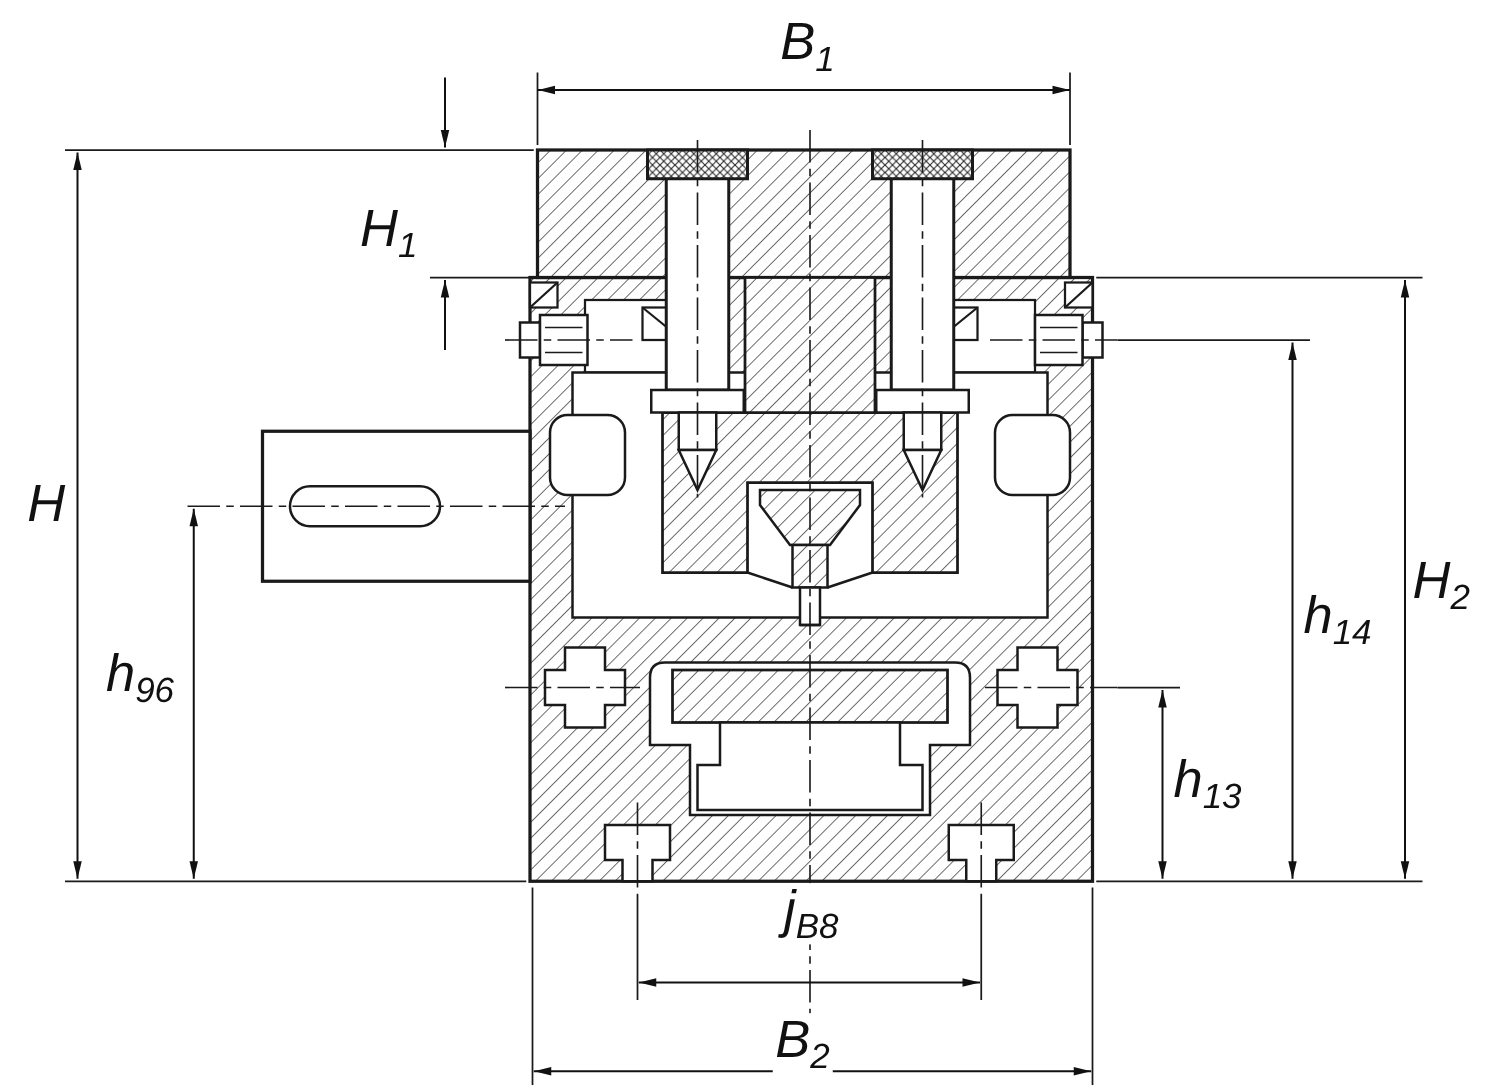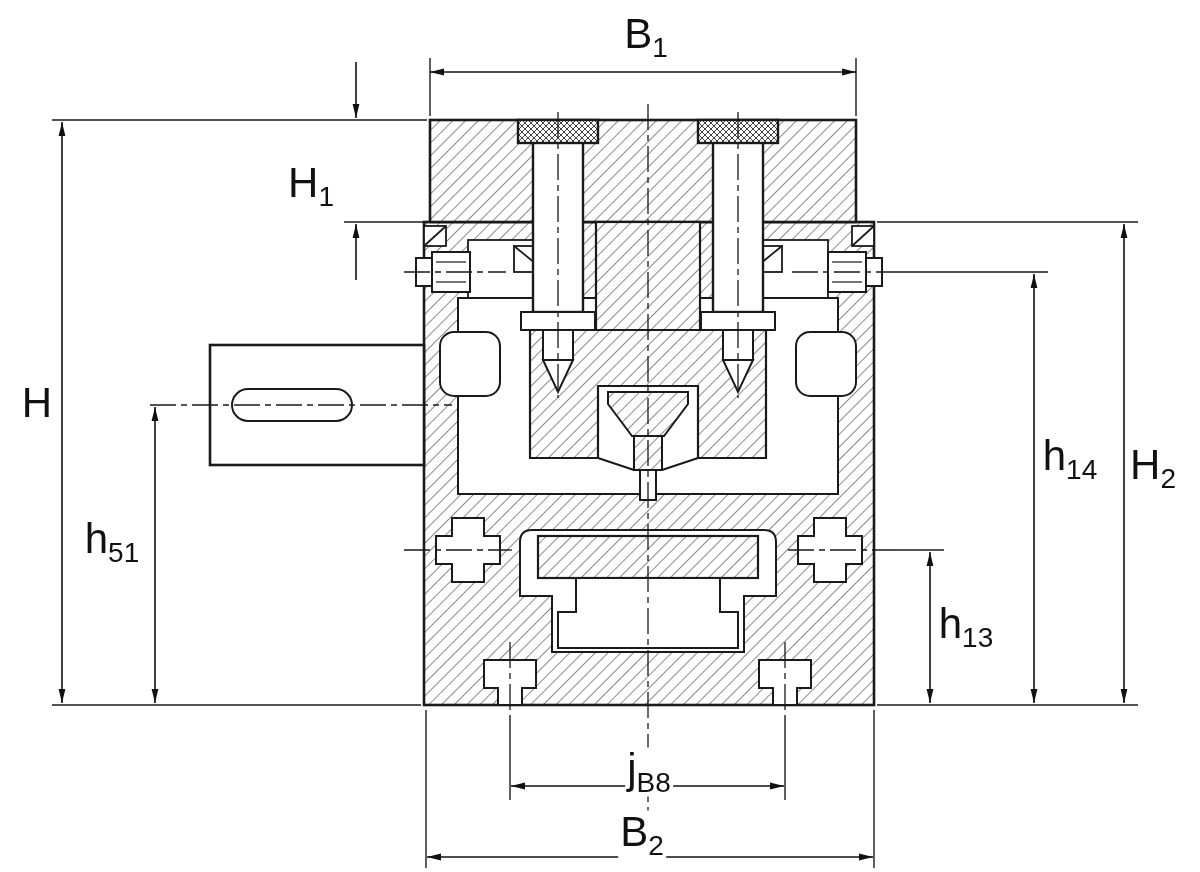--- a/index.html
+++ b/index.html
@@ -1,30 +1,30 @@
 <!DOCTYPE html>
 <html><head>
 <meta charset="utf-8">
 <style>
   html,body{margin:0;padding:0;background:#fff;}
   #stage{position:relative;width:1188px;height:872px;background:#fff;overflow:hidden;
-         font-family:"Liberation Sans",sans-serif;}
+         font-family:"Liberation Sans",sans-serif;font-style:italic;}
   svg{position:absolute;left:0;top:0;}
   .dim-label{position:absolute;transform:translate(-50%,-50%);
              font-family:"Liberation Sans",sans-serif;font-size:42px;color:#111;
              line-height:1;white-space:nowrap;background:#fff;padding:0 2px;}
   .dim-label .sub{font-size:28px;vertical-align:-9px;}
   #lbl-b1 {left:646px;top:37px;}
   #lbl-h1 {left:311px;top:166px;margin-top:20px;}
   #lbl-h  {left:37px;top:406px;}
   #lbl-h85{left:112px;top:542px;}
   #lbl-h2 {left:1153px;top:468px;}
-  #lbl-h14{left:1070px;top:459px;}
+  #lbl-h14{left:1070px;top:496px;}
   #lbl-h13{left:966px;top:627px;text-align:right;}
-  #lbl-jb8{left:649px;top:772px;}
+  #lbl-jb8{left:649px;top:731px;}
   #lbl-b2 {left:642px;top:819px;margin-top:16px;}
 </style>
 </head>
 <body>
 
 <div id="stage">
 
 <svg width="1200" height="872" viewBox="0 0 1200 872">
   <defs>
     <pattern id="hatch" patternUnits="userSpaceOnUse" width="9" height="9" patternTransform="rotate(45)">
@@ -170,20 +170,20 @@
     <line x1="1034" y1="274" x2="1034" y2="703" marker-start="url(#arrow)" marker-end="url(#arrow)"></line>
     <line x1="930" y1="552" x2="930" y2="703" marker-start="url(#arrow)" marker-end="url(#arrow)"></line>
     <line x1="511" y1="786" x2="784" y2="786" marker-start="url(#arrow)" marker-end="url(#arrow)"></line>
     <line x1="427" y1="857" x2="873" y2="857" marker-start="url(#arrow)" marker-end="url(#arrow)"></line>
   </g>
 </svg>
 
 <div class="dim-label" id="lbl-b1"><span class="base">B</span><span class="sub">1</span></div>
 <div class="dim-label" id="lbl-h1"><span class="base">H</span><span class="sub">1</span></div>
 <div class="dim-label" id="lbl-h"><span class="base">H</span><span class="sub"></span></div>
-<div class="dim-label" id="lbl-h85"><span class="base">h</span><span class="sub">51</span></div>
+<div class="dim-label" id="lbl-h85"><span class="base">h</span><span class="sub">96</span></div>
 <div class="dim-label" id="lbl-h2"><span class="base">H</span><span class="sub">2</span></div>
 <div class="dim-label" id="lbl-h14"><span class="base">h</span><span class="sub">14</span></div>
 <div class="dim-label" id="lbl-h13"><span class="base">h</span><span class="sub">13</span></div>
 <div class="dim-label" id="lbl-jb8"><span class="base">j</span><span class="sub">B8</span></div>
 <div class="dim-label" id="lbl-b2"><span class="base">B</span><span class="sub">2</span></div>
 
 </div>
 
 </body></html>

